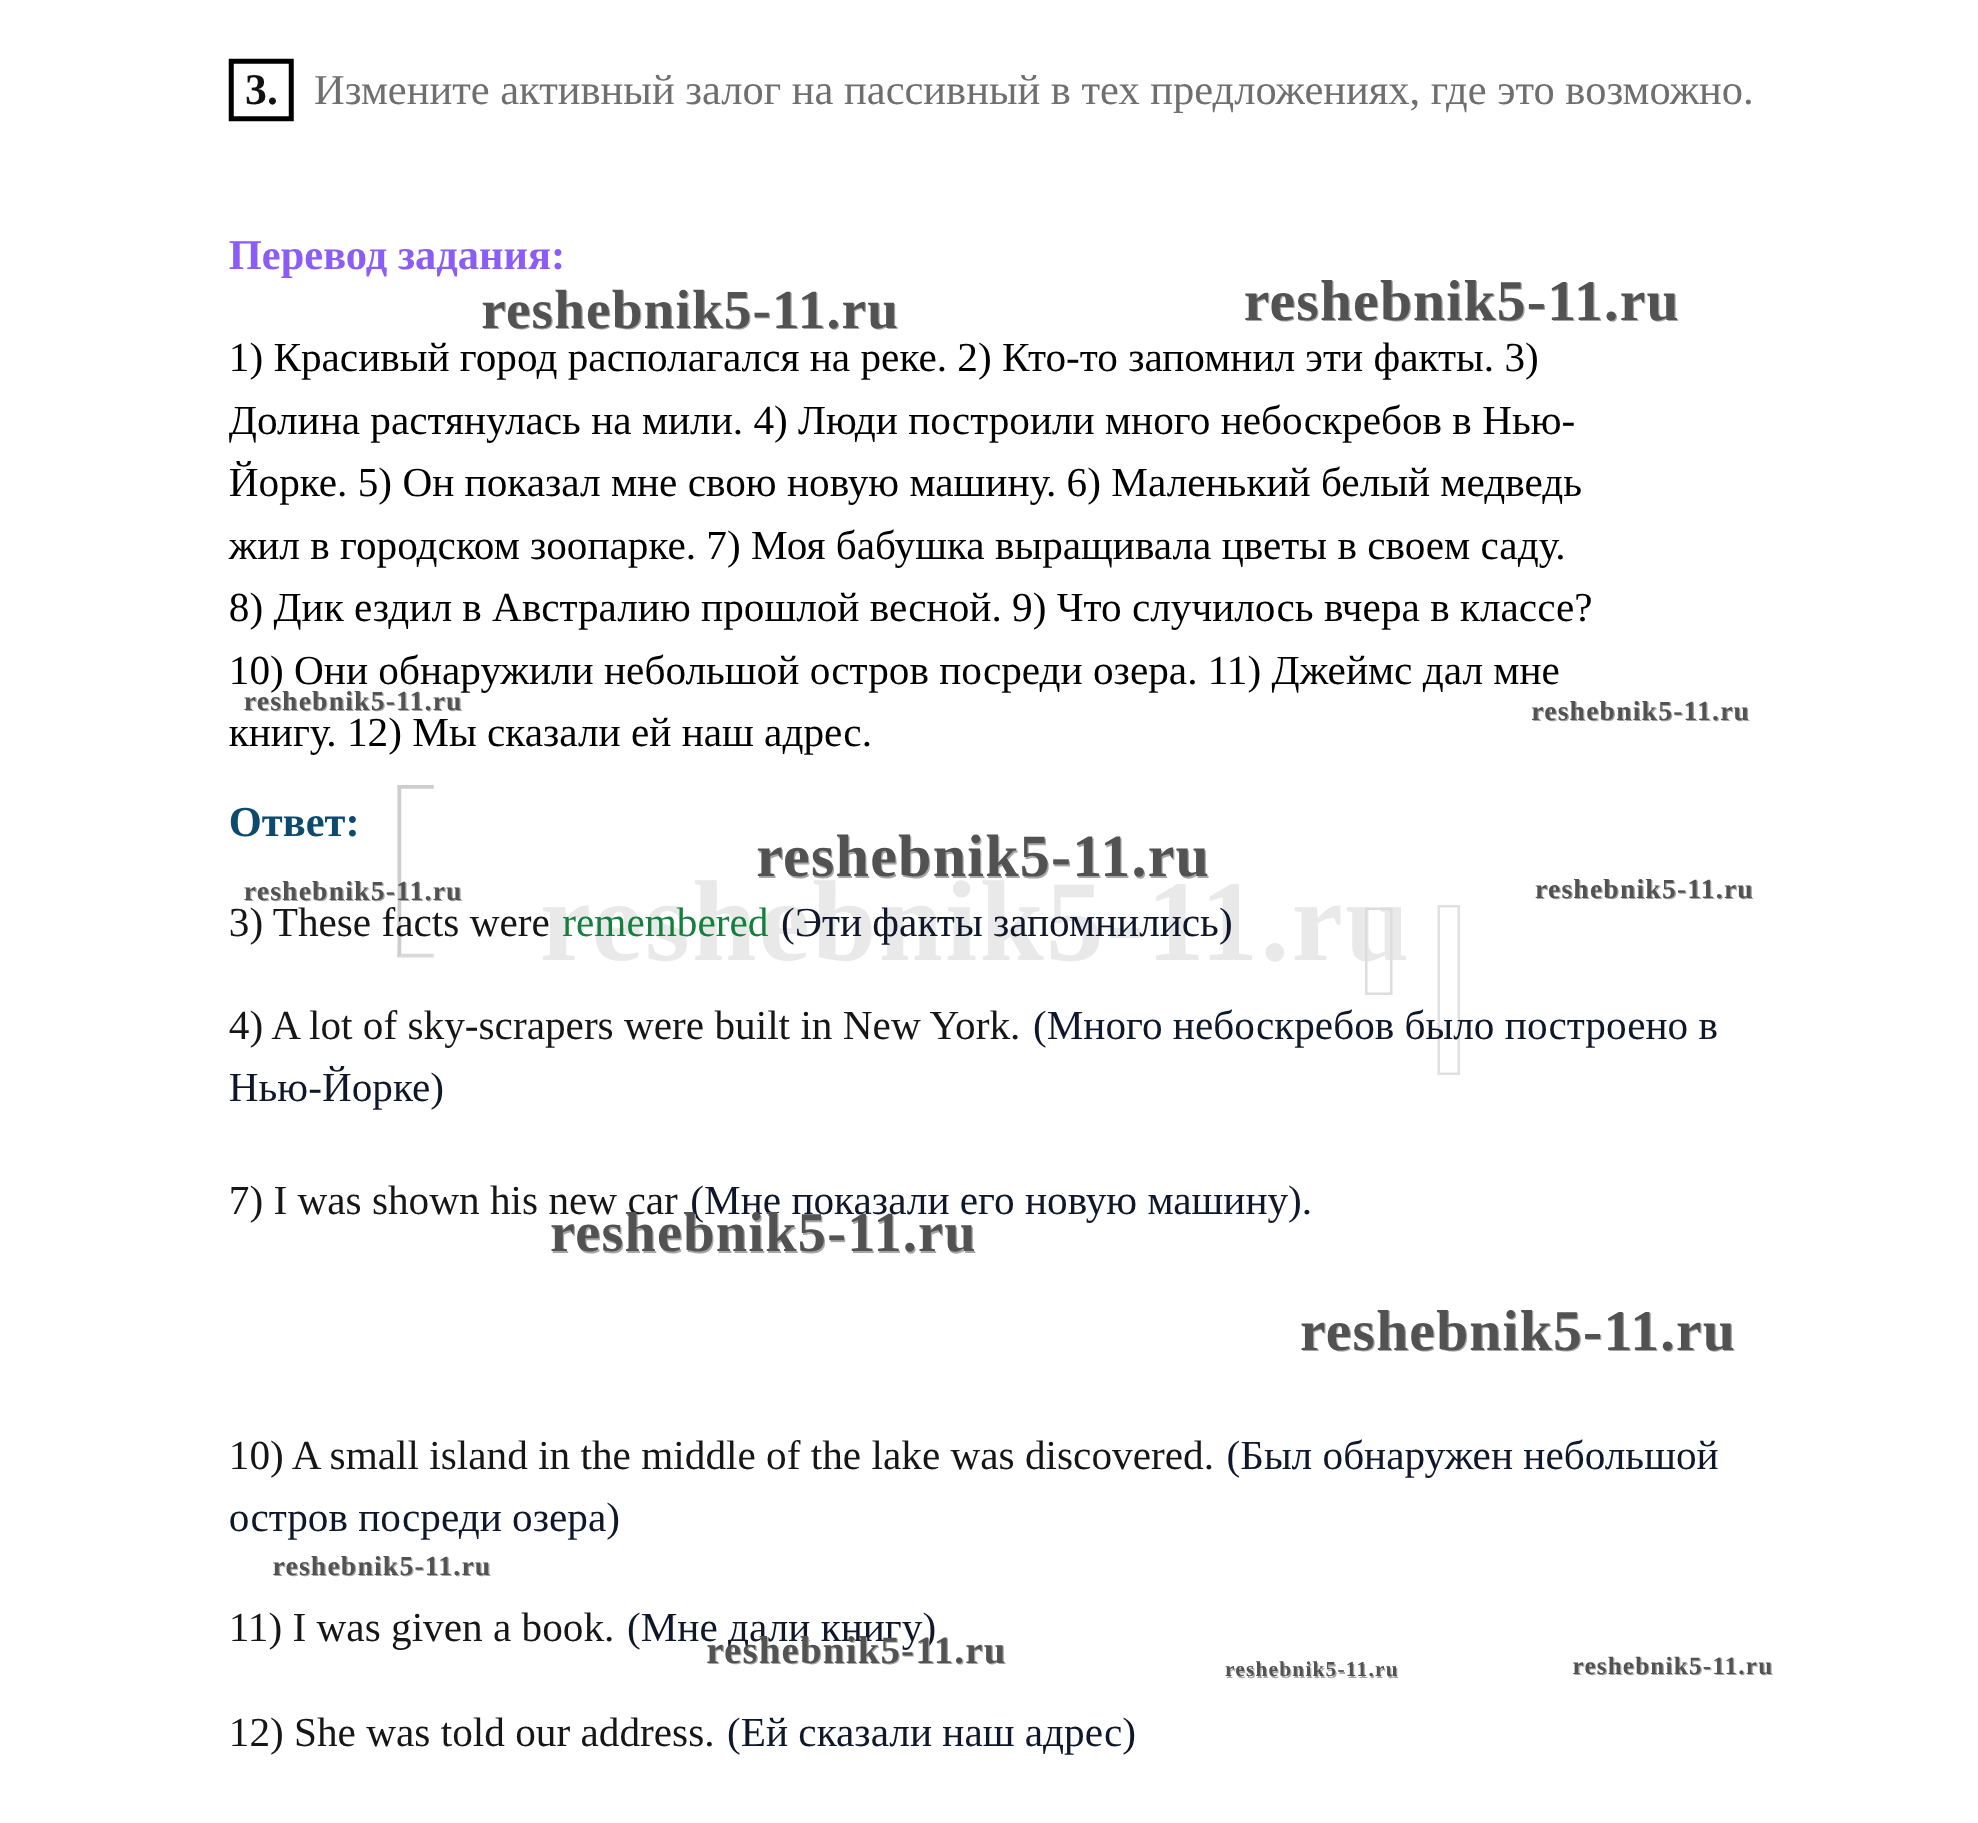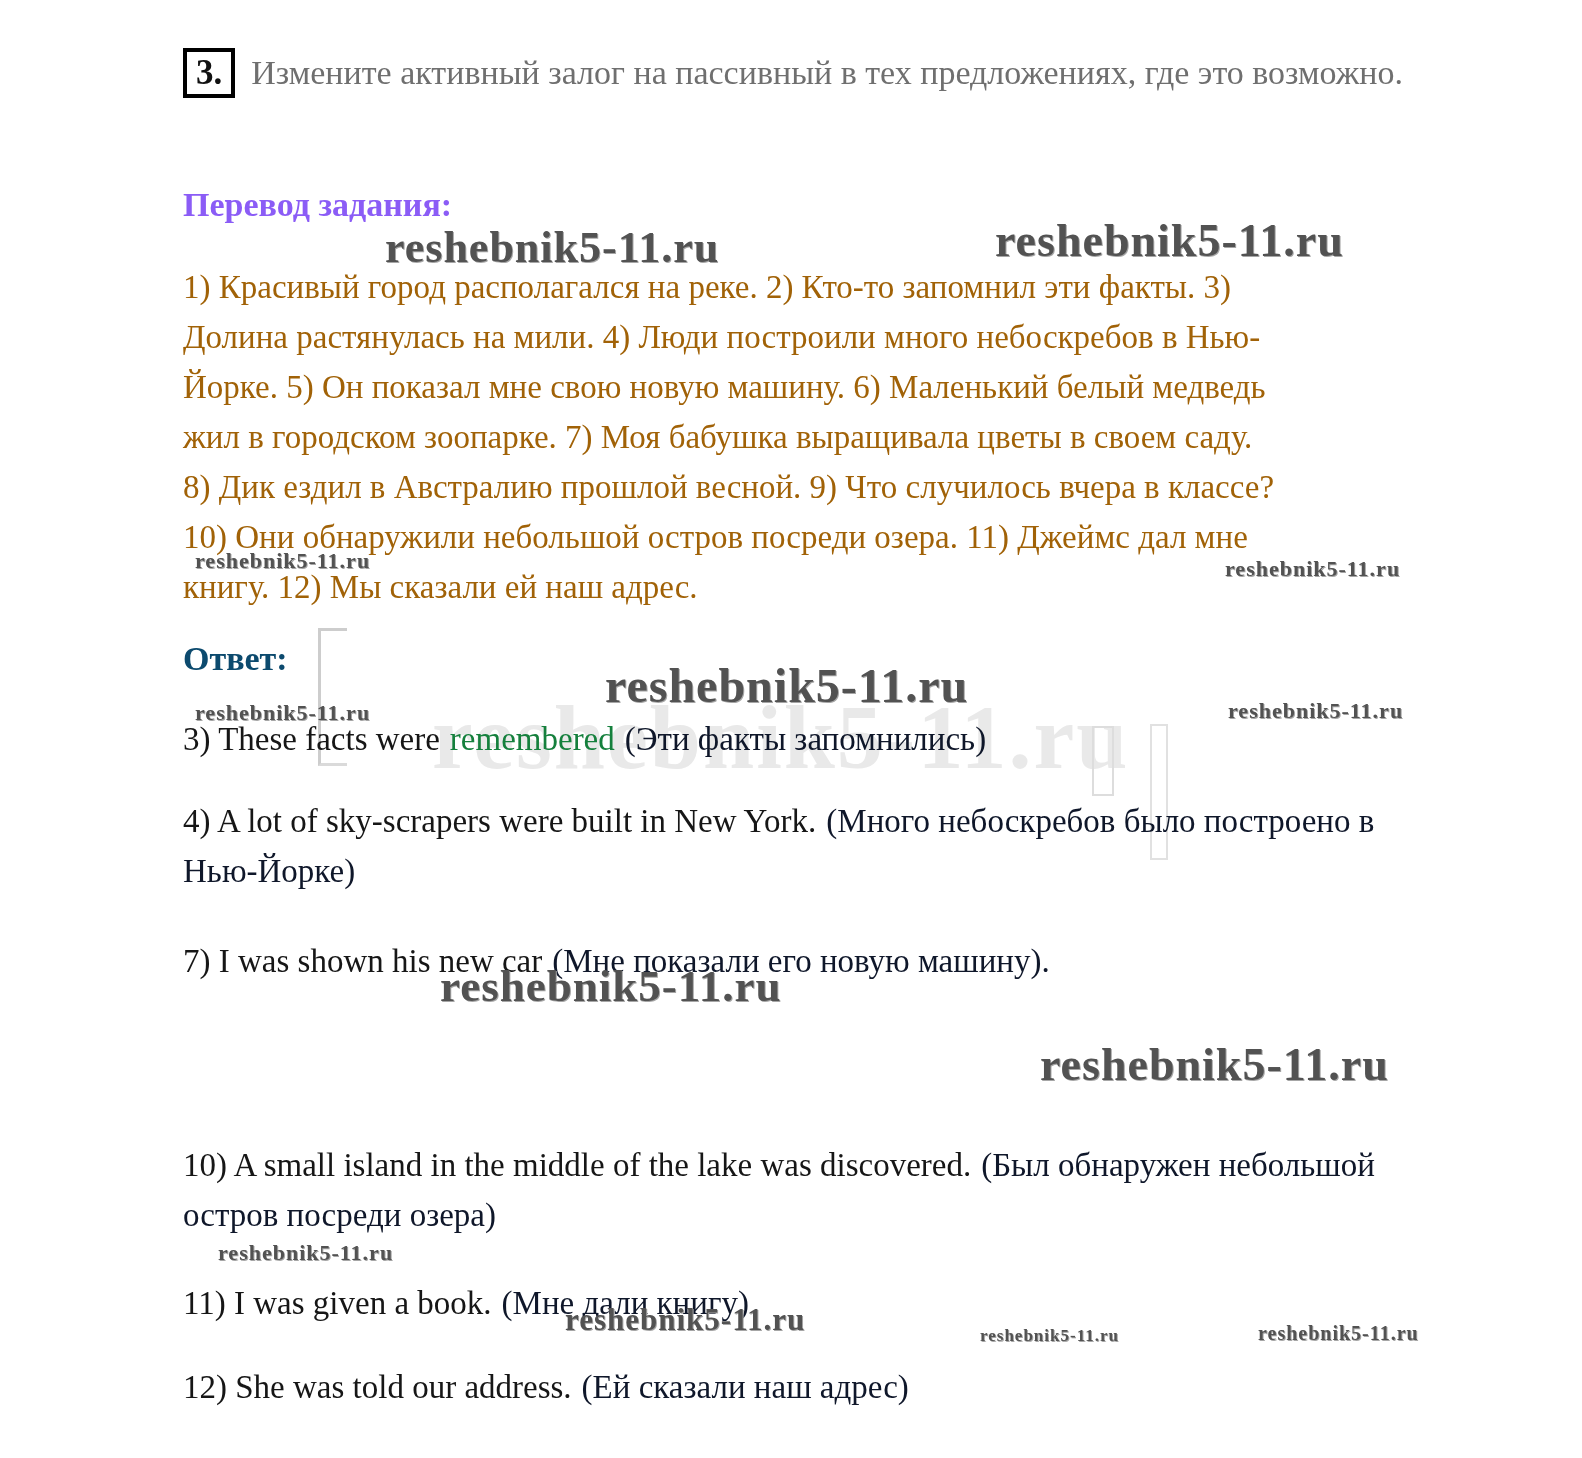--- a/index.html
+++ b/index.html
@@ -14,21 +14,21 @@
   .task-box {
     display:inline-block; border:4px solid #000000; color:#111111; font-weight:bold;
     padding:0 9px; line-height:42px; margin-right:16px; font-size:35px;
   }
 
   
   .h-translation { left:183px; top:186px; font-size:34px; font-weight:bold; color:#8b5cf6; z-index:2; }
   .h-answer     { left:183px; top:640px; font-size:34px; font-weight:bold; color:#0c4a6e; z-index:2; }
 
   
-  .translation { left:183px; top:262px; width:1310px; font-size:33px; line-height:50px; color:#a16207; z-index:2; }
+  .translation { left:183px; top:262px; width:1310px; font-size:33px; line-height:50px; color:#000000; z-index:2; }
 
   
   .wm {
     position:absolute; font-weight:bold; color:#525252; letter-spacing:1px;
     text-shadow:1px 1px 0 #a6a6a6; z-index:3; white-space:nowrap;
   }
   .wm-a { left:385px;  top:222px;  font-size:44px; }
   .wm-b { left:995px;  top:214px;  font-size:46px; }
   .wm-c { left:605px;  top:658px;  font-size:48px; }
   .wm-d { left:440px;  top:960px;  font-size:45px; }

